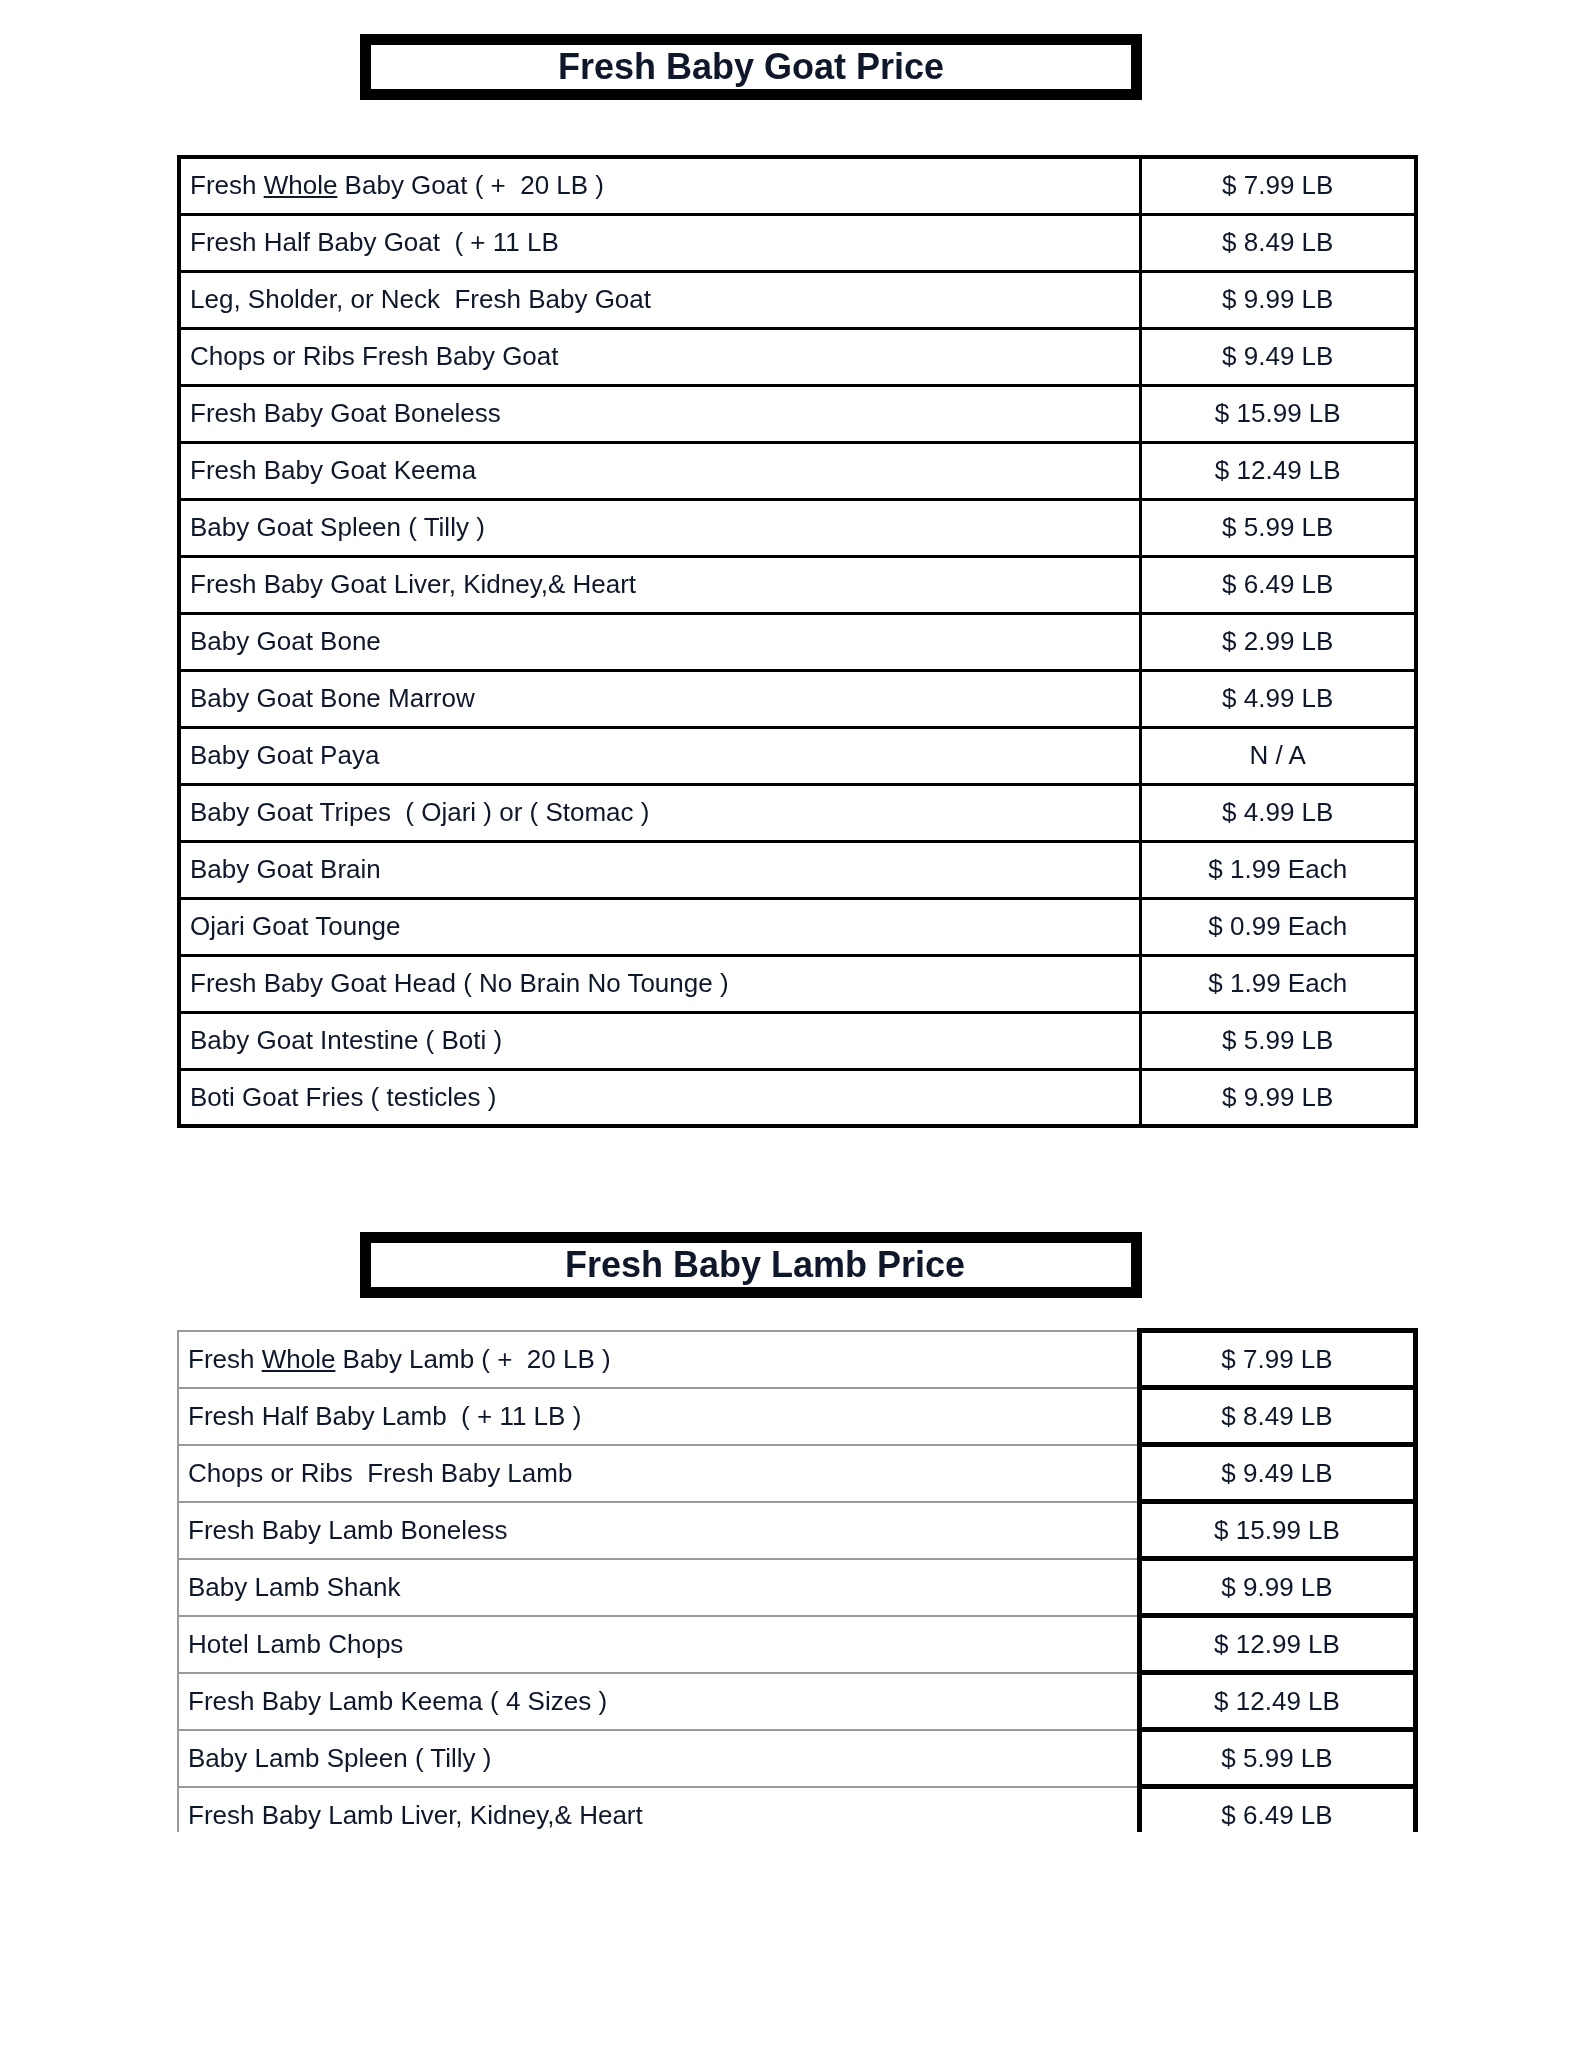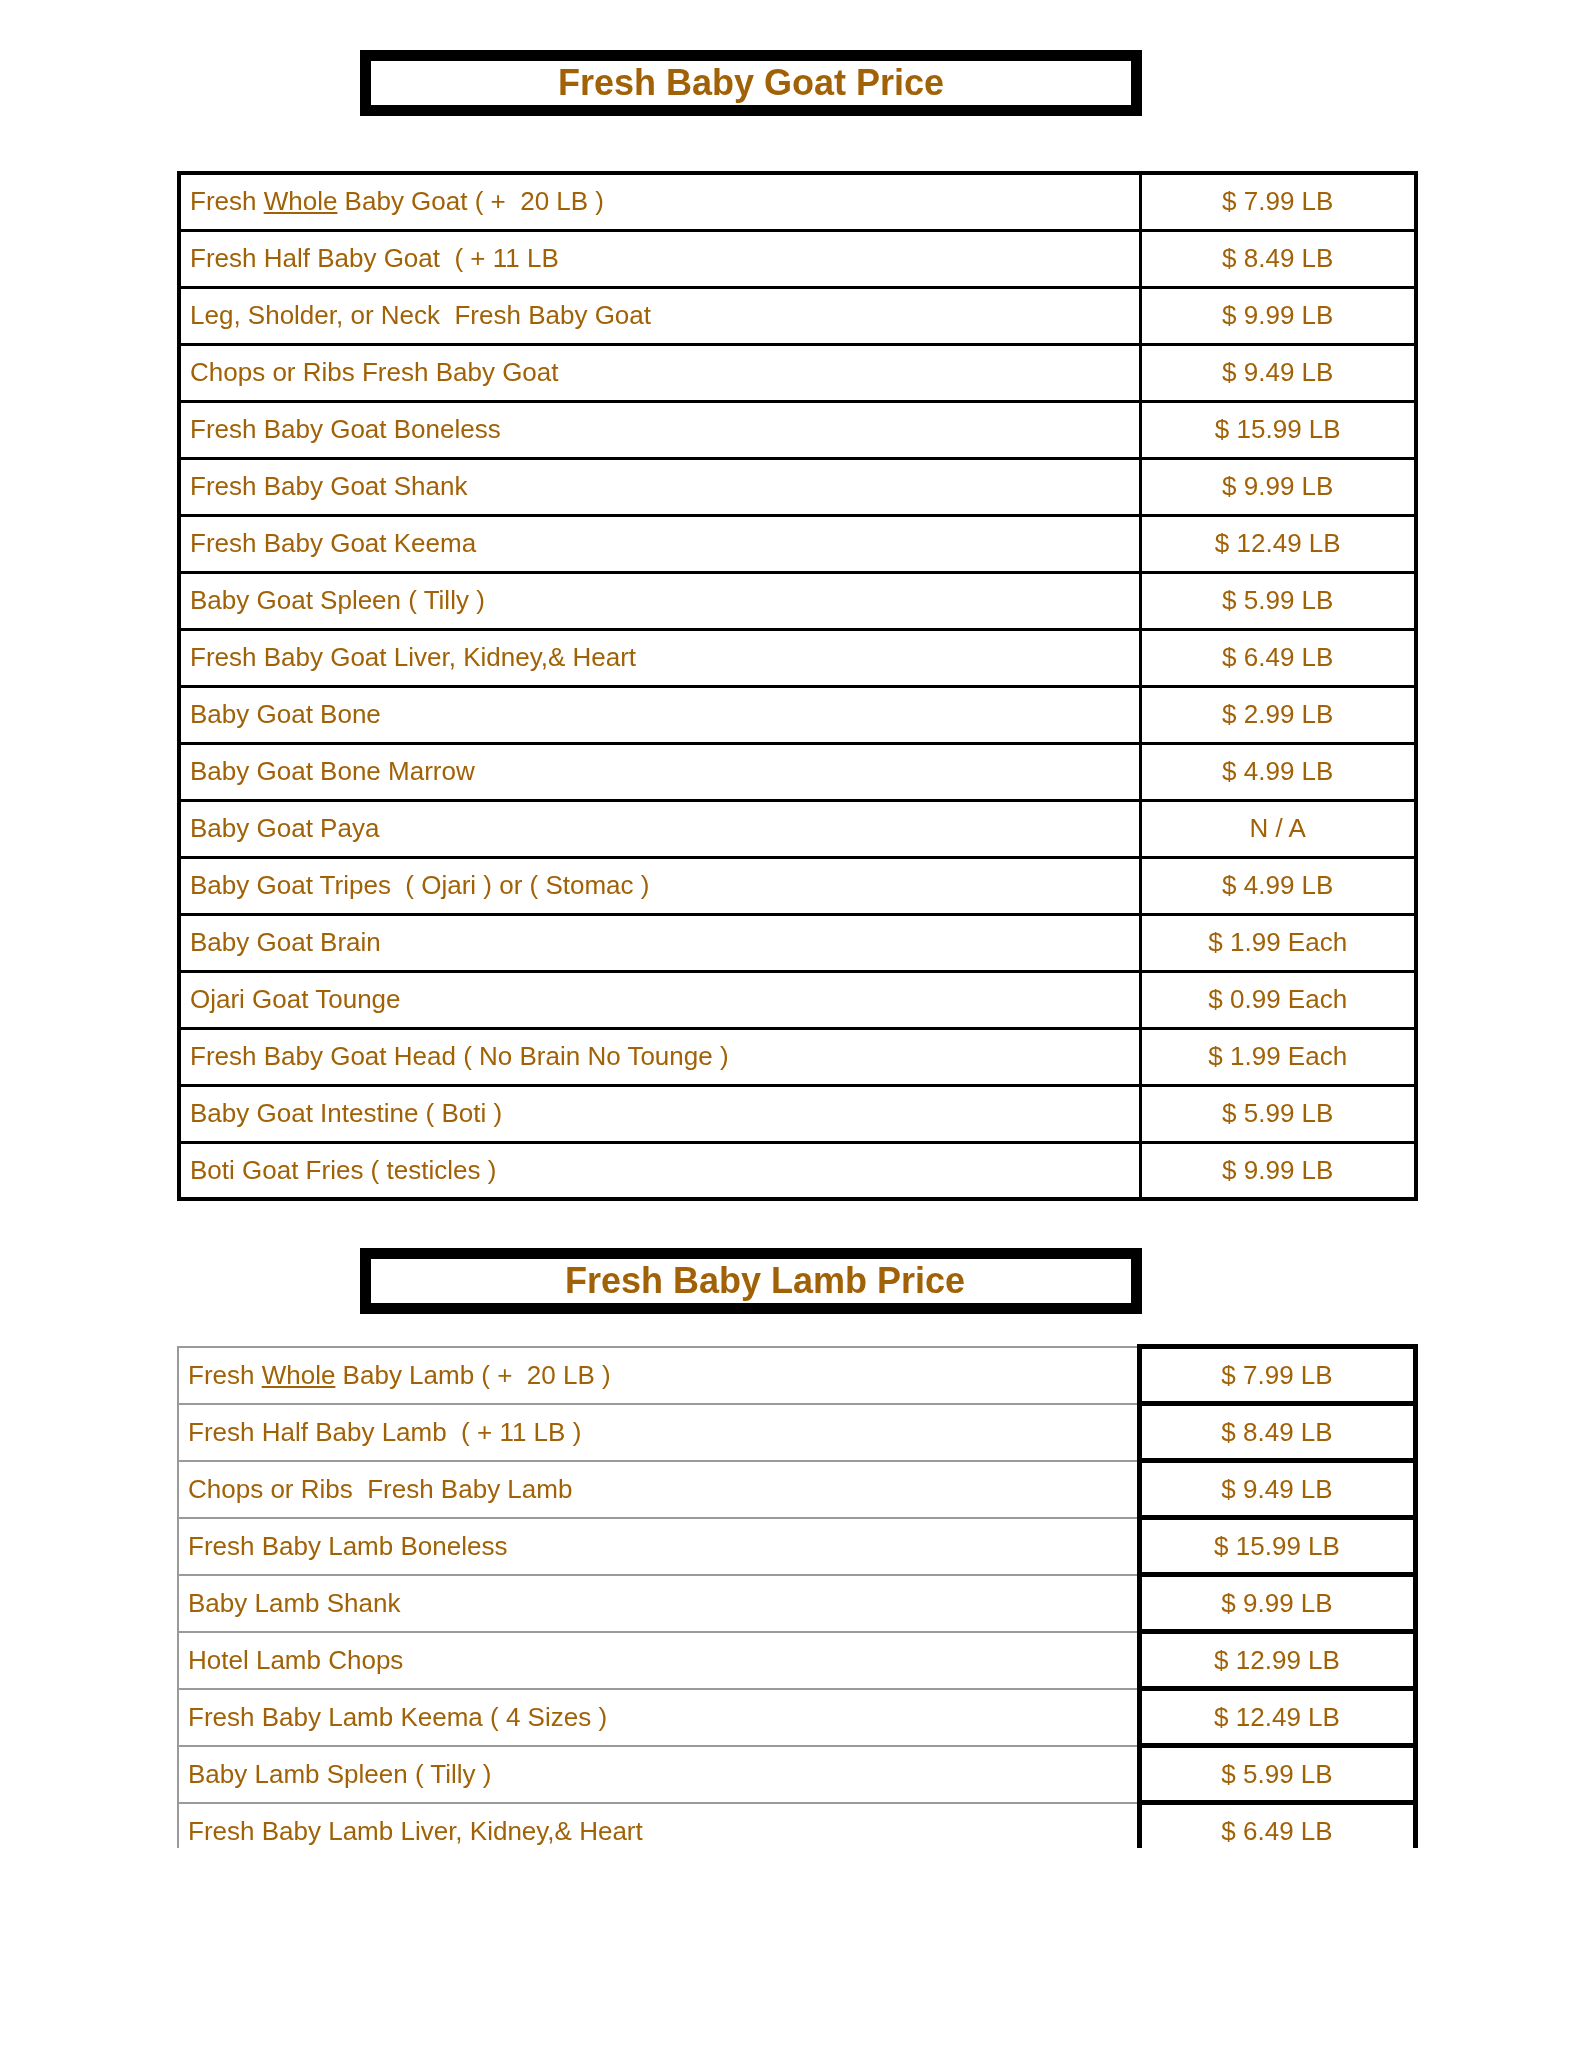--- a/index.html
+++ b/index.html
@@ -6,23 +6,22 @@
     margin: 0;
     padding: 0;
     background: #ffffff;
   }
   .page {
     position: relative;
     width: 1582px;
     height: 1832px;
     background: #ffffff;
     font-family: "Liberation Sans", sans-serif;
-    color: #a16207;
+    color: #0f172a;
     overflow: hidden;
-    margin-top: 16px;
   }
   .title-box {
     position: absolute;
     left: 360px;
     width: 782px;
     height: 66px;
     box-sizing: border-box;
     border: 11px solid #000000;
     background: #ffffff;
     display: flex;
@@ -100,24 +99,20 @@
   </tr>
         <tr>
     <td class="item"><span>Chops or Ribs Fresh Baby Goat</span><span class="w-u"></span><span></span></td>
     <td class="price">$ 9.49 LB</td>
   </tr>
         <tr>
     <td class="item"><span>Fresh Baby Goat Boneless</span><span class="w-u"></span><span></span></td>
     <td class="price">$ 15.99 LB</td>
   </tr>
         <tr>
-    <td class="item"><span>Fresh Baby Goat Shank</span><span class="w-u"></span><span></span></td>
-    <td class="price">$ 9.99 LB</td>
-  </tr>
-        <tr>
     <td class="item"><span>Fresh Baby Goat Keema</span><span class="w-u"></span><span></span></td>
     <td class="price">$ 12.49 LB</td>
   </tr>
         <tr>
     <td class="item"><span>Baby Goat Spleen ( Tilly )</span><span class="w-u"></span><span></span></td>
     <td class="price">$ 5.99 LB</td>
   </tr>
         <tr>
     <td class="item"><span>Fresh Baby Goat Liver, Kidney,&amp; Heart</span><span class="w-u"></span><span></span></td>
     <td class="price">$ 6.49 LB</td>

